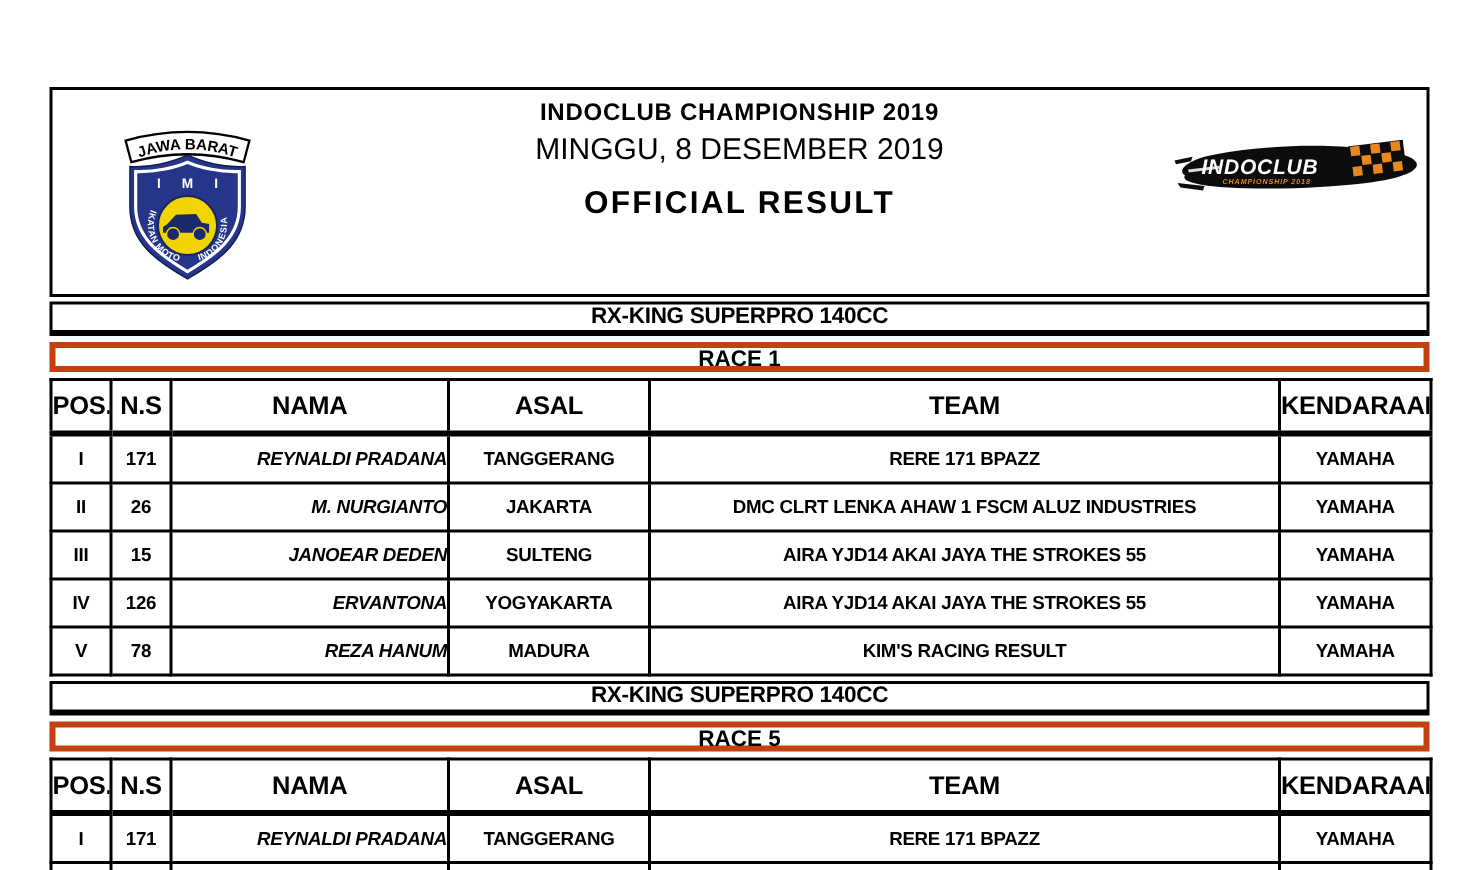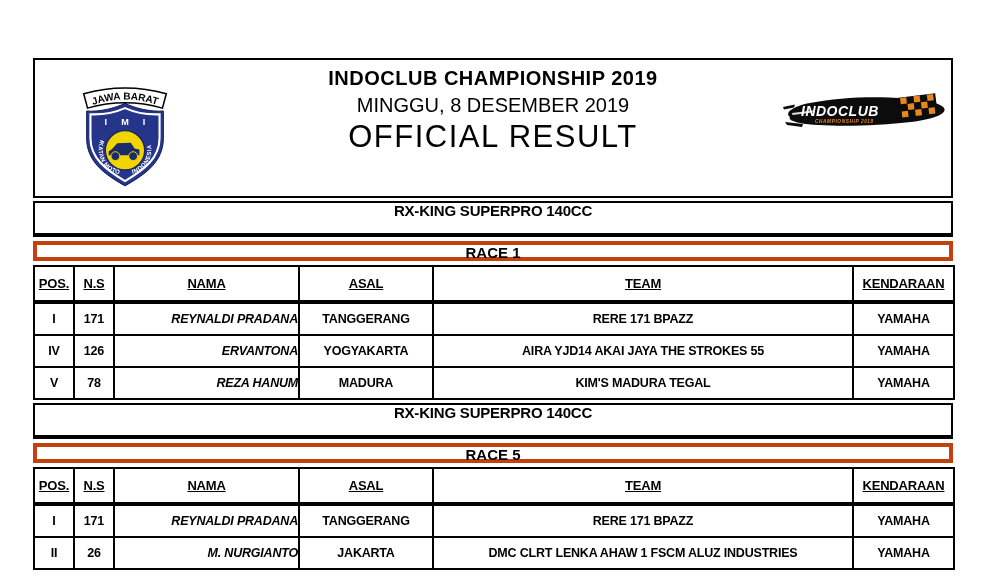--- a/index.html
+++ b/index.html
@@ -7,42 +7,42 @@
     width:989px;height:580px;background:#ffffff;overflow:hidden;
     font-family:"Liberation Sans",sans-serif;color:#000;
   }
   .page{position:relative;width:989px;height:580px;background:#fff;overflow:hidden;}
   .content{position:absolute;left:33px;top:58px;width:920px;}
 
   .header-box{position:relative;height:140px;border:2px solid #000;box-sizing:border-box;background:#fff;}
   .badge-wrap{position:absolute;left:42px;top:21px;}
   .logo-wrap{position:absolute;right:3px;top:32px;}
   .title-stack{text-align:center;padding-top:7px;line-height:1.15;}
-  .event-title{font-size:20px;font-weight:bold;letter-spacing:.5px;text-align:center;}
+  .event-title{font-size:16px;font-weight:bold;letter-spacing:.5px;text-align:center;}
   .event-date{font-size:20px;margin-top:4px;}
   .event-venue{font-size:15px;margin-top:4px;}
-  .result-title{font-size:31px;font-weight:normal;margin-top:2px;letter-spacing:1.5px;}
+  .result-title{font-size:21px;font-weight:bold;margin-top:12px;letter-spacing:1.5px;}
 
   .category-bar{
-    margin-top:3px;height:36px;box-sizing:border-box;
+    margin-top:3px;height:23px;box-sizing:border-box;
     border:2px solid #000;border-bottom-width:4px;
     text-align:center;font-weight:bold;font-size:15px;line-height:16px;
     letter-spacing:-.2px;
   }
   .race-bar{
     margin-top:4px;height:20px;box-sizing:border-box;
     border:4px solid #c2410c;
     text-align:center;font-weight:bold;font-size:15px;line-height:15px;
   }
   table.results{margin-top:4px;border-collapse:collapse;table-layout:fixed;width:920px;background:#fff;}
   .results th,.results td{
     border:2px solid #000;font-weight:bold;text-align:center;
     overflow:hidden;white-space:nowrap;padding:0;letter-spacing:-.2px;
   }
-  .results th{font-size:13px;height:33px;border-bottom-width:4px;text-decoration:underline;}
+  .results th{font-size:17px;height:33px;border-bottom-width:4px;}
   .results td{font-size:12.5px;height:30px;}
   .results td.nama{text-align:right;padding-left:1px;font-style:italic;}
 </style>
 </head>
 <body>
 
 <div class="page">
   <div class="content">
 
     <div class="header-box">
@@ -135,33 +135,49 @@
           <tbody>
             <tr>
               <td>I</td>
               <td>171</td>
               <td class="nama">REYNALDI PRADANA</td>
               <td>TANGGERANG</td>
               <td>RERE 171 BPAZZ</td>
               <td>YAMAHA</td>
             </tr>
             <tr>
+              <td>II</td>
+              <td>26</td>
+              <td class="nama">M. NURGIANTO</td>
+              <td>JAKARTA</td>
+              <td>DMC CLRT LENKA AHAW 1 FSCM ALUZ INDUSTRIES</td>
+              <td>YAMAHA</td>
+            </tr>
+            <tr>
+              <td>III</td>
+              <td>15</td>
+              <td class="nama">JANOEAR DEDEN</td>
+              <td>SULTENG</td>
+              <td>AIRA YJD14 AKAI JAYA THE STROKES 55</td>
+              <td>YAMAHA</td>
+            </tr>
+            <tr>
               <td>IV</td>
               <td>126</td>
               <td class="nama">ERVANTONA</td>
               <td>YOGYAKARTA</td>
               <td>AIRA YJD14 AKAI JAYA THE STROKES 55</td>
               <td>YAMAHA</td>
             </tr>
             <tr>
               <td>V</td>
               <td>78</td>
               <td class="nama">REZA HANUM</td>
               <td>MADURA</td>
-              <td>KIM'S MADURA TEGAL</td>
+              <td>KIM'S RACING RESULT</td>
               <td>YAMAHA</td>
             </tr>
           </tbody>
         </table>
         <div class="category-bar">RX-KING SUPERPRO 140CC</div>
         <div class="race-bar">RACE 5</div>
         <table class="results">
           <colgroup>
             <col style="width: 40px;">
             <col style="width: 40px;">

